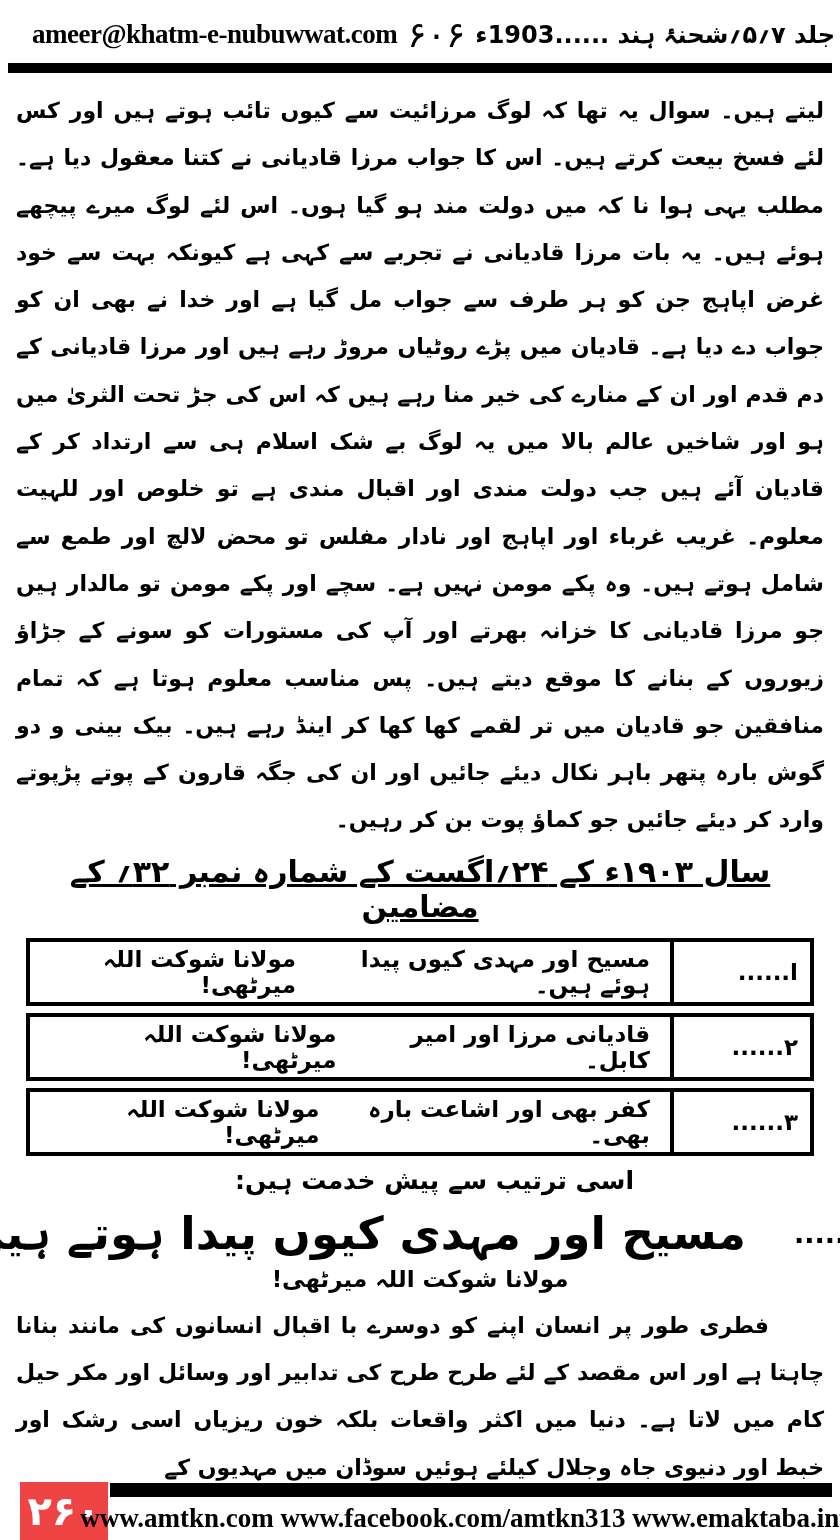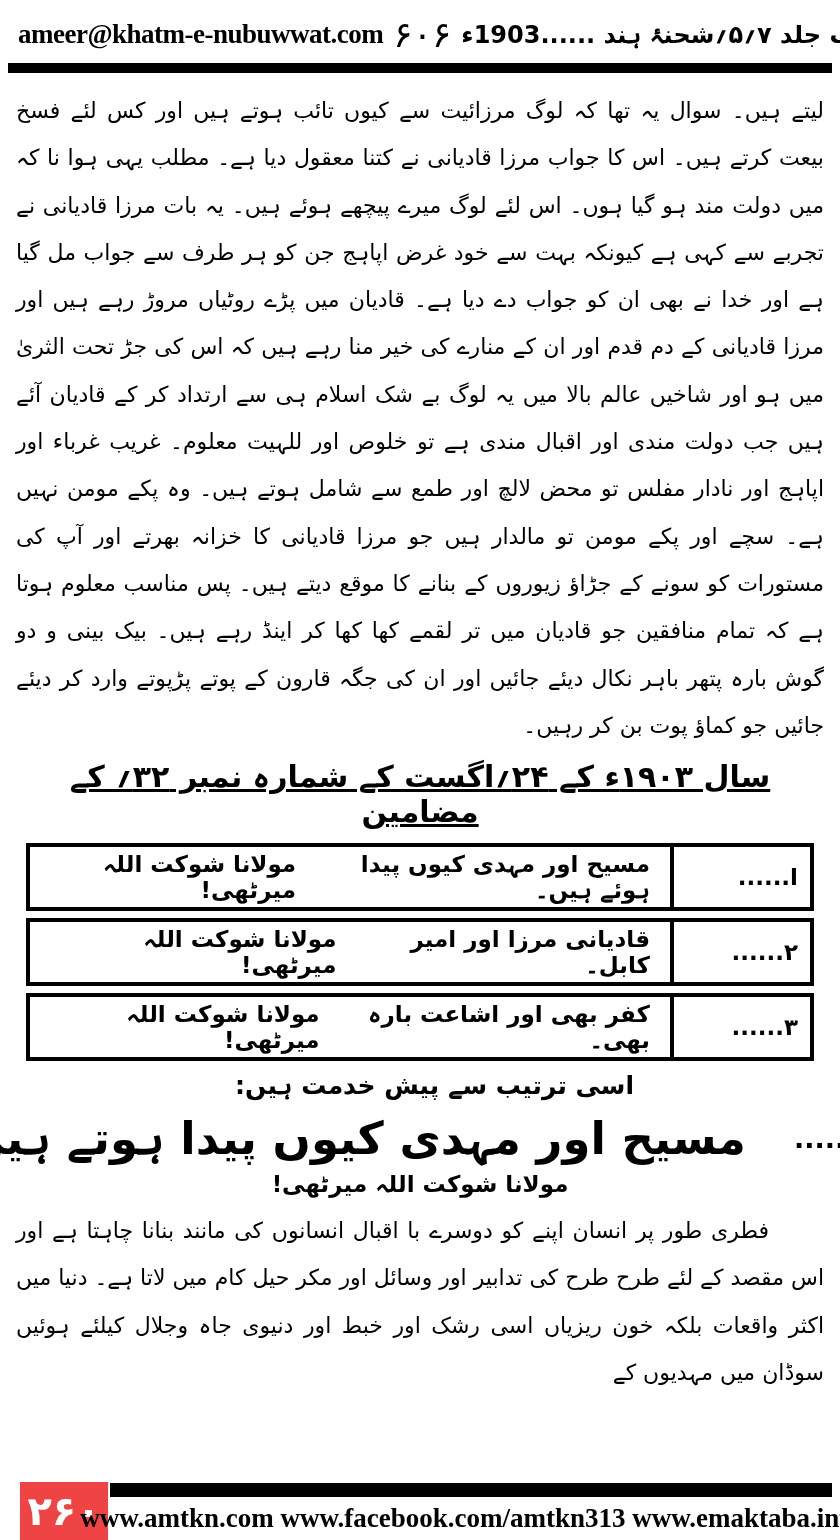--- a/index.html
+++ b/index.html
@@ -8,39 +8,39 @@
     width:840px;height:1540px;
     margin:0 auto;
     background:#ffffff;
     color:#000;
     font-family:"DejaVu Sans",sans-serif;
     overflow:hidden;
   }
   
   .hdr{
     display:flex;align-items:center;justify-content:space-between;
-    padding:14px 18px 4px 18px;direction:ltr;
+    padding:14px 18px 4px 32px;direction:ltr;
   }
   .hdr-email{
     font-family:"Liberation Serif",serif;font-weight:bold;
     font-size:27px;letter-spacing:-0.5px;white-space:nowrap;
   }
   .hdr-pagenum{
     font-size:36px;font-weight:normal;direction:rtl;
     padding:0 10px;white-space:nowrap;
   }
   .hdr-title{
     direction:rtl;font-weight:bold;font-size:24px;white-space:nowrap;
   }
   .hdr-rule{height:10px;background:#000;margin:4px 8px 0 8px;}
   
   main{direction:rtl;padding:8px 16px 0 16px;}
   .body-text{
     margin:6px 0 0 0;
-    font-size:22px;font-weight:normal;line-height:2.15;
+    font-size:22px;font-weight:bold;line-height:2.15;
     text-align:justify;
   }
   .indent{text-indent:55px;}
   .toc-intro{
     margin:16px 0 4px 0;text-align:center;
     font-size:33px;font-weight:bold;
   }
   .issue-heading{
     margin:10px 0 14px 0;text-align:center;
     font-size:30px;font-weight:bold;text-decoration:underline;

